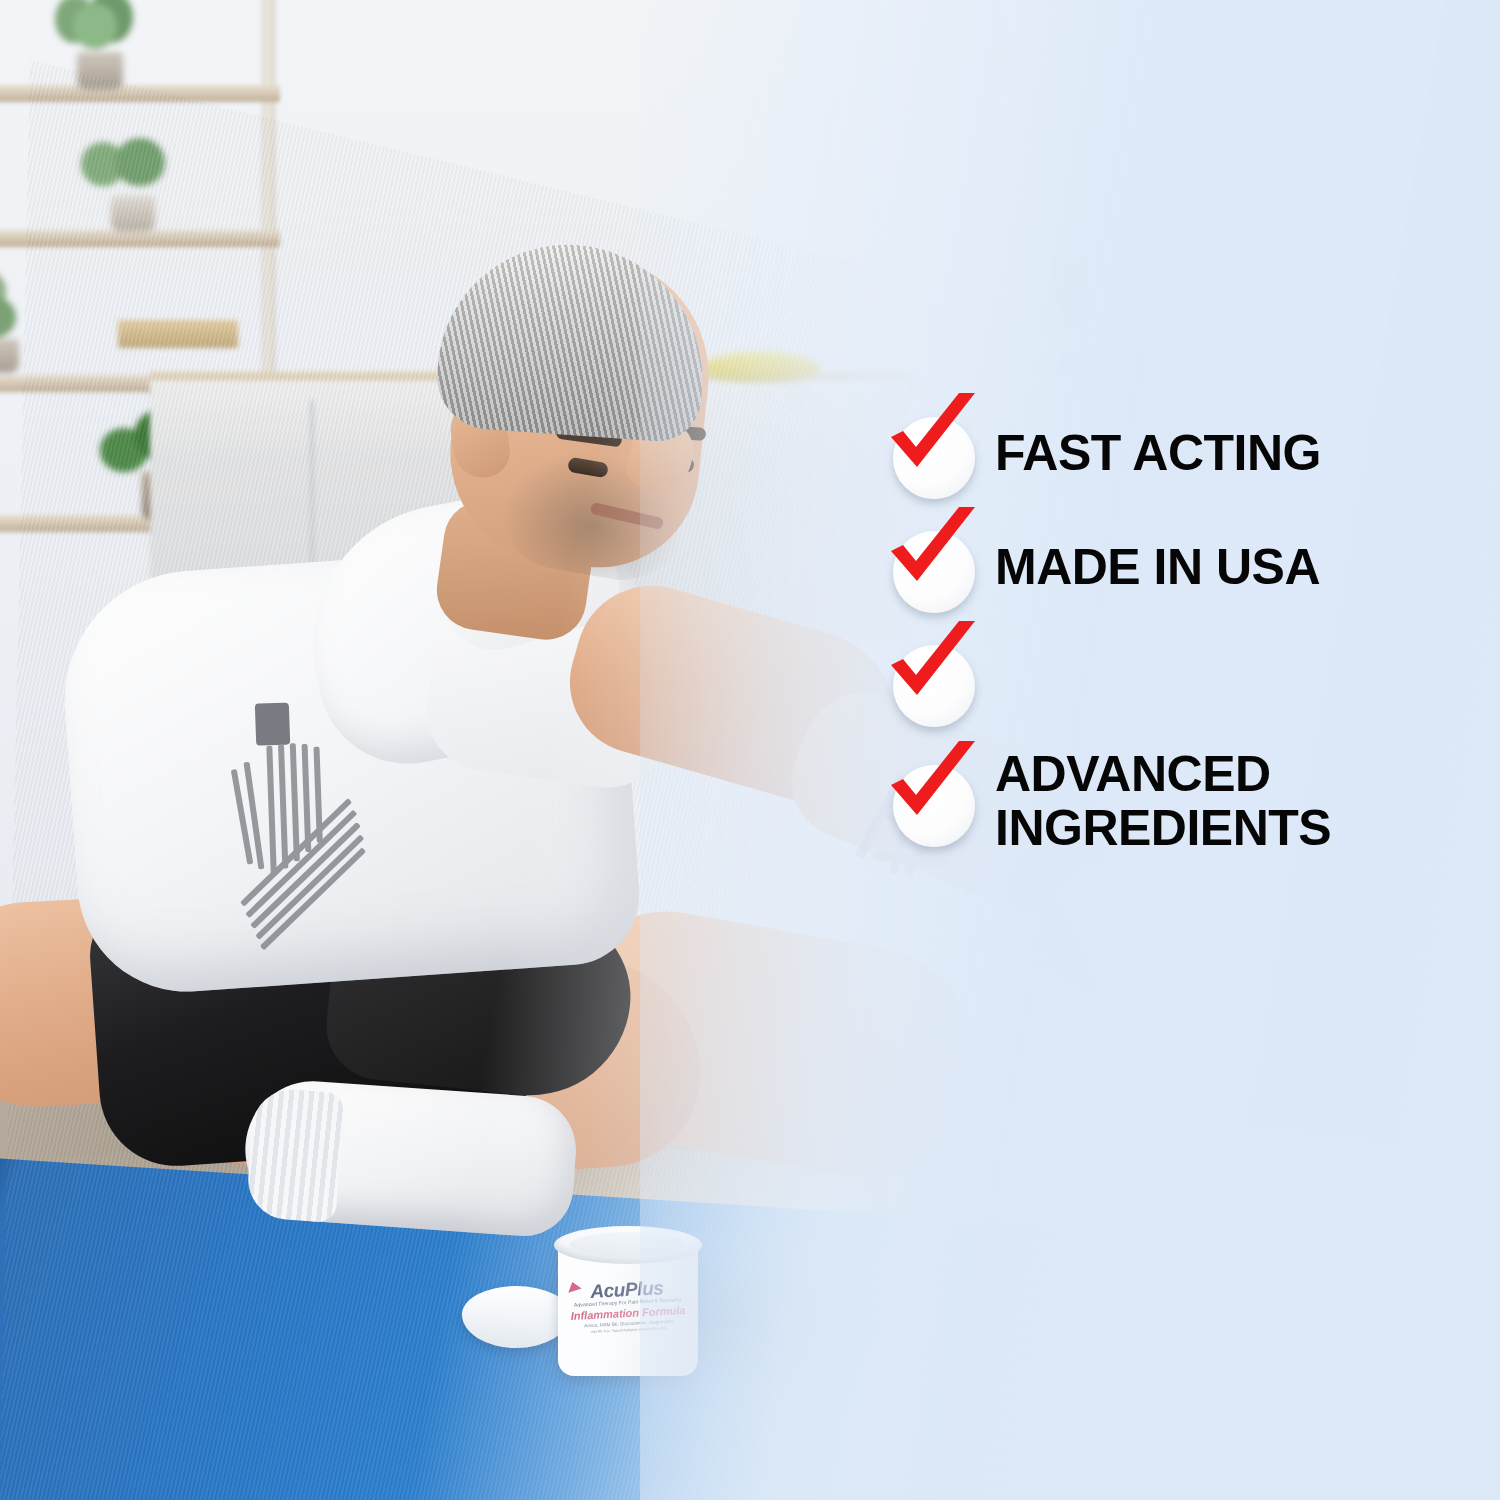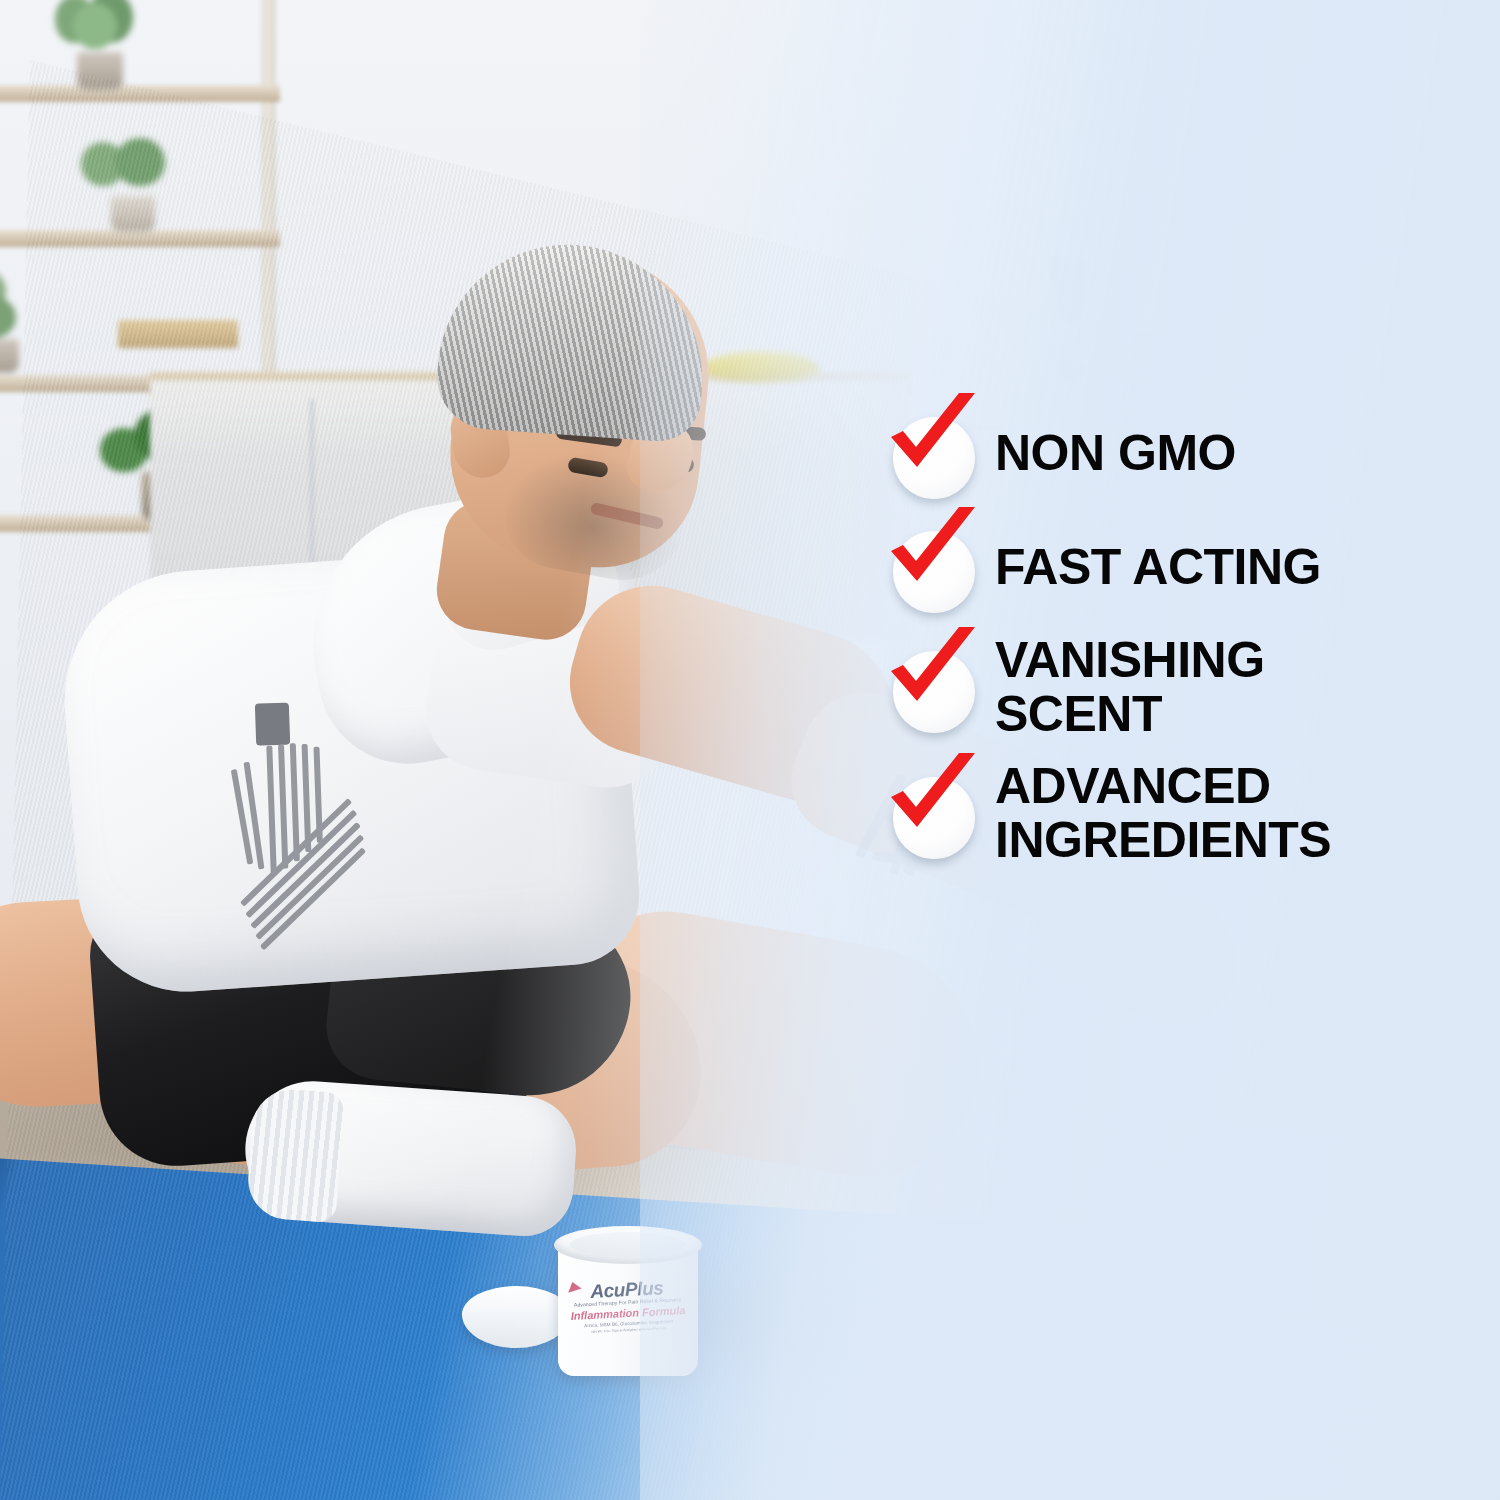--- a/index.html
+++ b/index.html
@@ -395,56 +395,54 @@
     </div>
   </div>
 
   <div class="sweep"></div>
   <div class="blue-wash"></div>
   <div class="sweep-edge"></div>
 
 
   <div class="features">
 
+
     <div class="feat">
       <div class="check">
         <div class="circle"></div>
         <div class="tick">
           <svg viewBox="0 0 100 100">
               <path d="M8 46 L34 76 L92 2 L76 2 L33 56 L20 40 Z" fill="#EE1C1C"></path>
             </svg>
         </div>
       </div>
-      <div class="feat-label">NON GMO</div>
+      <div class="feat-label">FAST ACTING</div>
     </div>
 
     <div class="feat">
       <div class="check">
         <div class="circle"></div>
         <div class="tick">
           <svg viewBox="0 0 100 100">
               <path d="M8 46 L34 76 L92 2 L76 2 L33 56 L20 40 Z" fill="#EE1C1C"></path>
             </svg>
         </div>
       </div>
-      <div class="feat-label">FAST ACTING</div>
-    </div>
-
+      <div class="feat-label">MADE IN USA</div>
+    </div>
 
     <div class="feat">
       <div class="check">
         <div class="circle"></div>
         <div class="tick">
           <svg viewBox="0 0 100 100">
               <path d="M8 46 L34 76 L92 2 L76 2 L33 56 L20 40 Z" fill="#EE1C1C"></path>
             </svg>
         </div>
       </div>
-      <div class="feat-label">VANISHING
-SCENT</div>
     </div>
 
     <div class="feat">
       <div class="check">
         <div class="circle"></div>
         <div class="tick">
           <svg viewBox="0 0 100 100">
               <path d="M8 46 L34 76 L92 2 L76 2 L33 56 L20 40 Z" fill="#EE1C1C"></path>
             </svg>
         </div>

